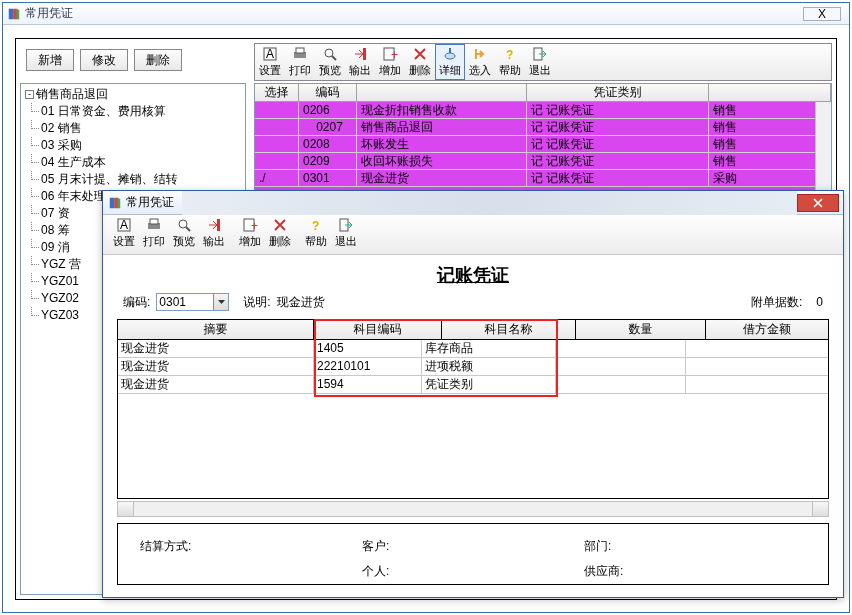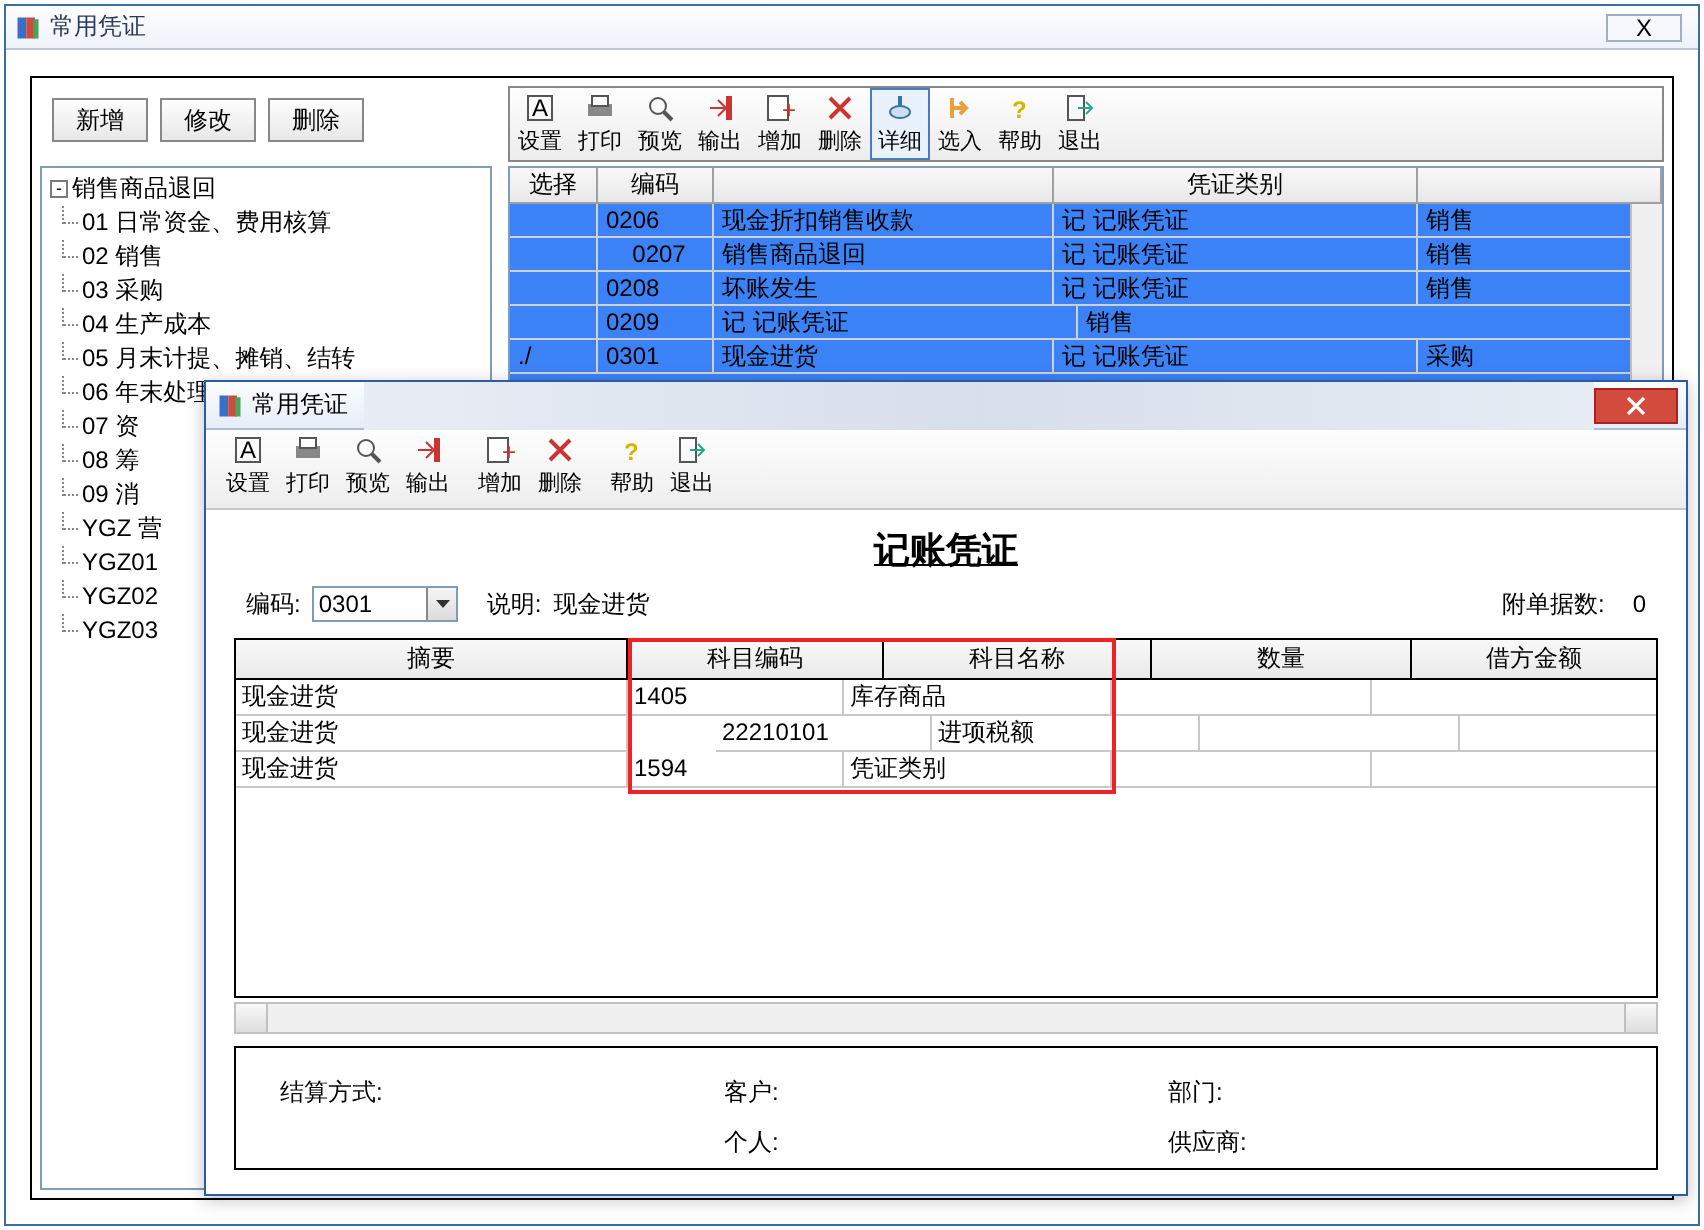--- a/index.html
+++ b/index.html
@@ -24,21 +24,21 @@
 .tool-btn .lbl { font-size: 11px; }
 
 .tree-panel { position: absolute; left: 4px; top: 44px; width: 226px; bottom: 4px; border: 1px solid #7f9db9; background: #fff; overflow: hidden; padding: 2px 2px; }
 .tree-root, .tree-node { white-space: nowrap; line-height: 17px; }
 .tree-root { padding-left: 2px; }
 .tree-node { padding-left: 18px; position: relative; }
 .tree-node::before { content: ""; position: absolute; left: 8px; top: 0; bottom: 50%; border-left: 1px dotted #888; }
 .tree-node::after { content: ""; position: absolute; left: 8px; top: 8px; width: 8px; border-top: 1px dotted #888; }
 .exp-box { display: inline-block; width: 9px; height: 9px; border: 1px solid #7a7a7a; text-align: center; line-height: 7px; font-size: 9px; margin-right: 2px; background: #fff; vertical-align: middle; }
 
-.grid-panel { position: absolute; left: 238px; top: 44px; right: 4px; height: 158px; border: 1px solid #7f9db9; background: #3b82f6; overflow: hidden; }
+.grid-panel { position: absolute; left: 238px; top: 44px; right: 4px; height: 158px; border: 1px solid #7f9db9; background: #d946ef; overflow: hidden; }
 .grid-head { display: flex; height: 18px; }
 .gh { border-right: 1px solid #a0a0a0; border-bottom: 1px solid #a0a0a0; background: linear-gradient(#f9f9f9,#e8e8e8); text-align: center; line-height: 17px; overflow: hidden; }
 .grid-row { display: flex; height: 17px; }
 .gc { border-right: 1px solid #d0d0d0; border-bottom: 1px solid #d0d0d0; padding-left: 4px; line-height: 16px; overflow: hidden; white-space: nowrap; }
 .scroll-v { position: absolute; right: 0; top: 18px; bottom: 0; width: 16px; background: #f0f0f0; border-left: 1px solid #c0c0c0; }
 
 .dialog { position: absolute; left: 102px; top: 190px; width: 742px; height: 408px; border: 1px solid #2d5ca3; background: #fff; box-shadow: 0 2px 8px rgba(0,0,0,0.25); }
 .dlg-tbar { height: 24px; background: linear-gradient(#fcfdfe,#e5edf8); border-bottom: 1px solid #aebfd6; display: flex; align-items: center; padding-left: 5px; }
 .dlg-tbar .blur { flex: 1; height: 24px; background: linear-gradient(90deg,#e8edf5,#d7dfeb,#e6ecf4); margin-left: 8px; }
 .dlg-close { width: 42px; height: 18px; background: #d34b3d; border: 1px solid #a22; color: #fff; display: flex; align-items: center; justify-content: center; margin-right: 4px; cursor: pointer; }
@@ -213,20 +213,21 @@
             <div class="grid-row">
               <div class="gc" style="width: 44px;"></div>
               <div class="gc" style="width: 58px;">0208</div>
               <div class="gc" style="width: 170px;">坏账发生</div>
               <div class="gc" style="width: 182px;">记 记账凭证</div>
               <div class="gc" style="flex: 1 1 0%;">销售</div>
             </div>
             <div class="grid-row">
               <div class="gc" style="width: 44px;"></div>
               <div class="gc" style="width: 58px;">0209</div>
+              <div class="gc" style="width: 170px;">收回坏账损失</div>
               <div class="gc" style="width: 182px;">记 记账凭证</div>
               <div class="gc" style="flex: 1 1 0%;">销售</div>
             </div>
             <div class="grid-row">
               <div class="gc" style="width: 44px;">./</div>
               <div class="gc" style="width: 58px;">0301</div>
               <div class="gc" style="width: 170px;">现金进货</div>
               <div class="gc" style="width: 182px;">记 记账凭证</div>
               <div class="gc" style="flex: 1 1 0%;">采购</div>
             </div>
@@ -342,21 +343,21 @@
     <div id="eg-rows">
         <div class="eg-row">
           <div class="eg-c" style="width: 196px;">现金进货</div>
           <div class="eg-c" style="width: 108px;">1405</div>
           <div class="eg-c" style="width: 134px;">库存商品</div>
           <div class="eg-c" style="width: 130px;"></div>
           <div class="eg-c" style="flex: 1 1 0%; border-right: 0px;"></div>
         </div>
         <div class="eg-row">
           <div class="eg-c" style="width: 196px;">现金进货</div>
-          <div class="eg-c" style="width: 108px; margin-left: 44px;">22210101</div>
+          <div class="eg-c" style="width: 108px;">22210101</div>
           <div class="eg-c" style="width: 134px;">进项税额</div>
           <div class="eg-c" style="width: 130px;"></div>
           <div class="eg-c" style="flex: 1 1 0%; border-right: 0px;"></div>
         </div>
         <div class="eg-row">
           <div class="eg-c" style="width: 196px;">现金进货</div>
           <div class="eg-c" style="width: 108px;">1594</div>
           <div class="eg-c" style="width: 134px;">凭证类别</div>
           <div class="eg-c" style="width: 130px;"></div>
           <div class="eg-c" style="flex: 1 1 0%; border-right: 0px;"></div>

